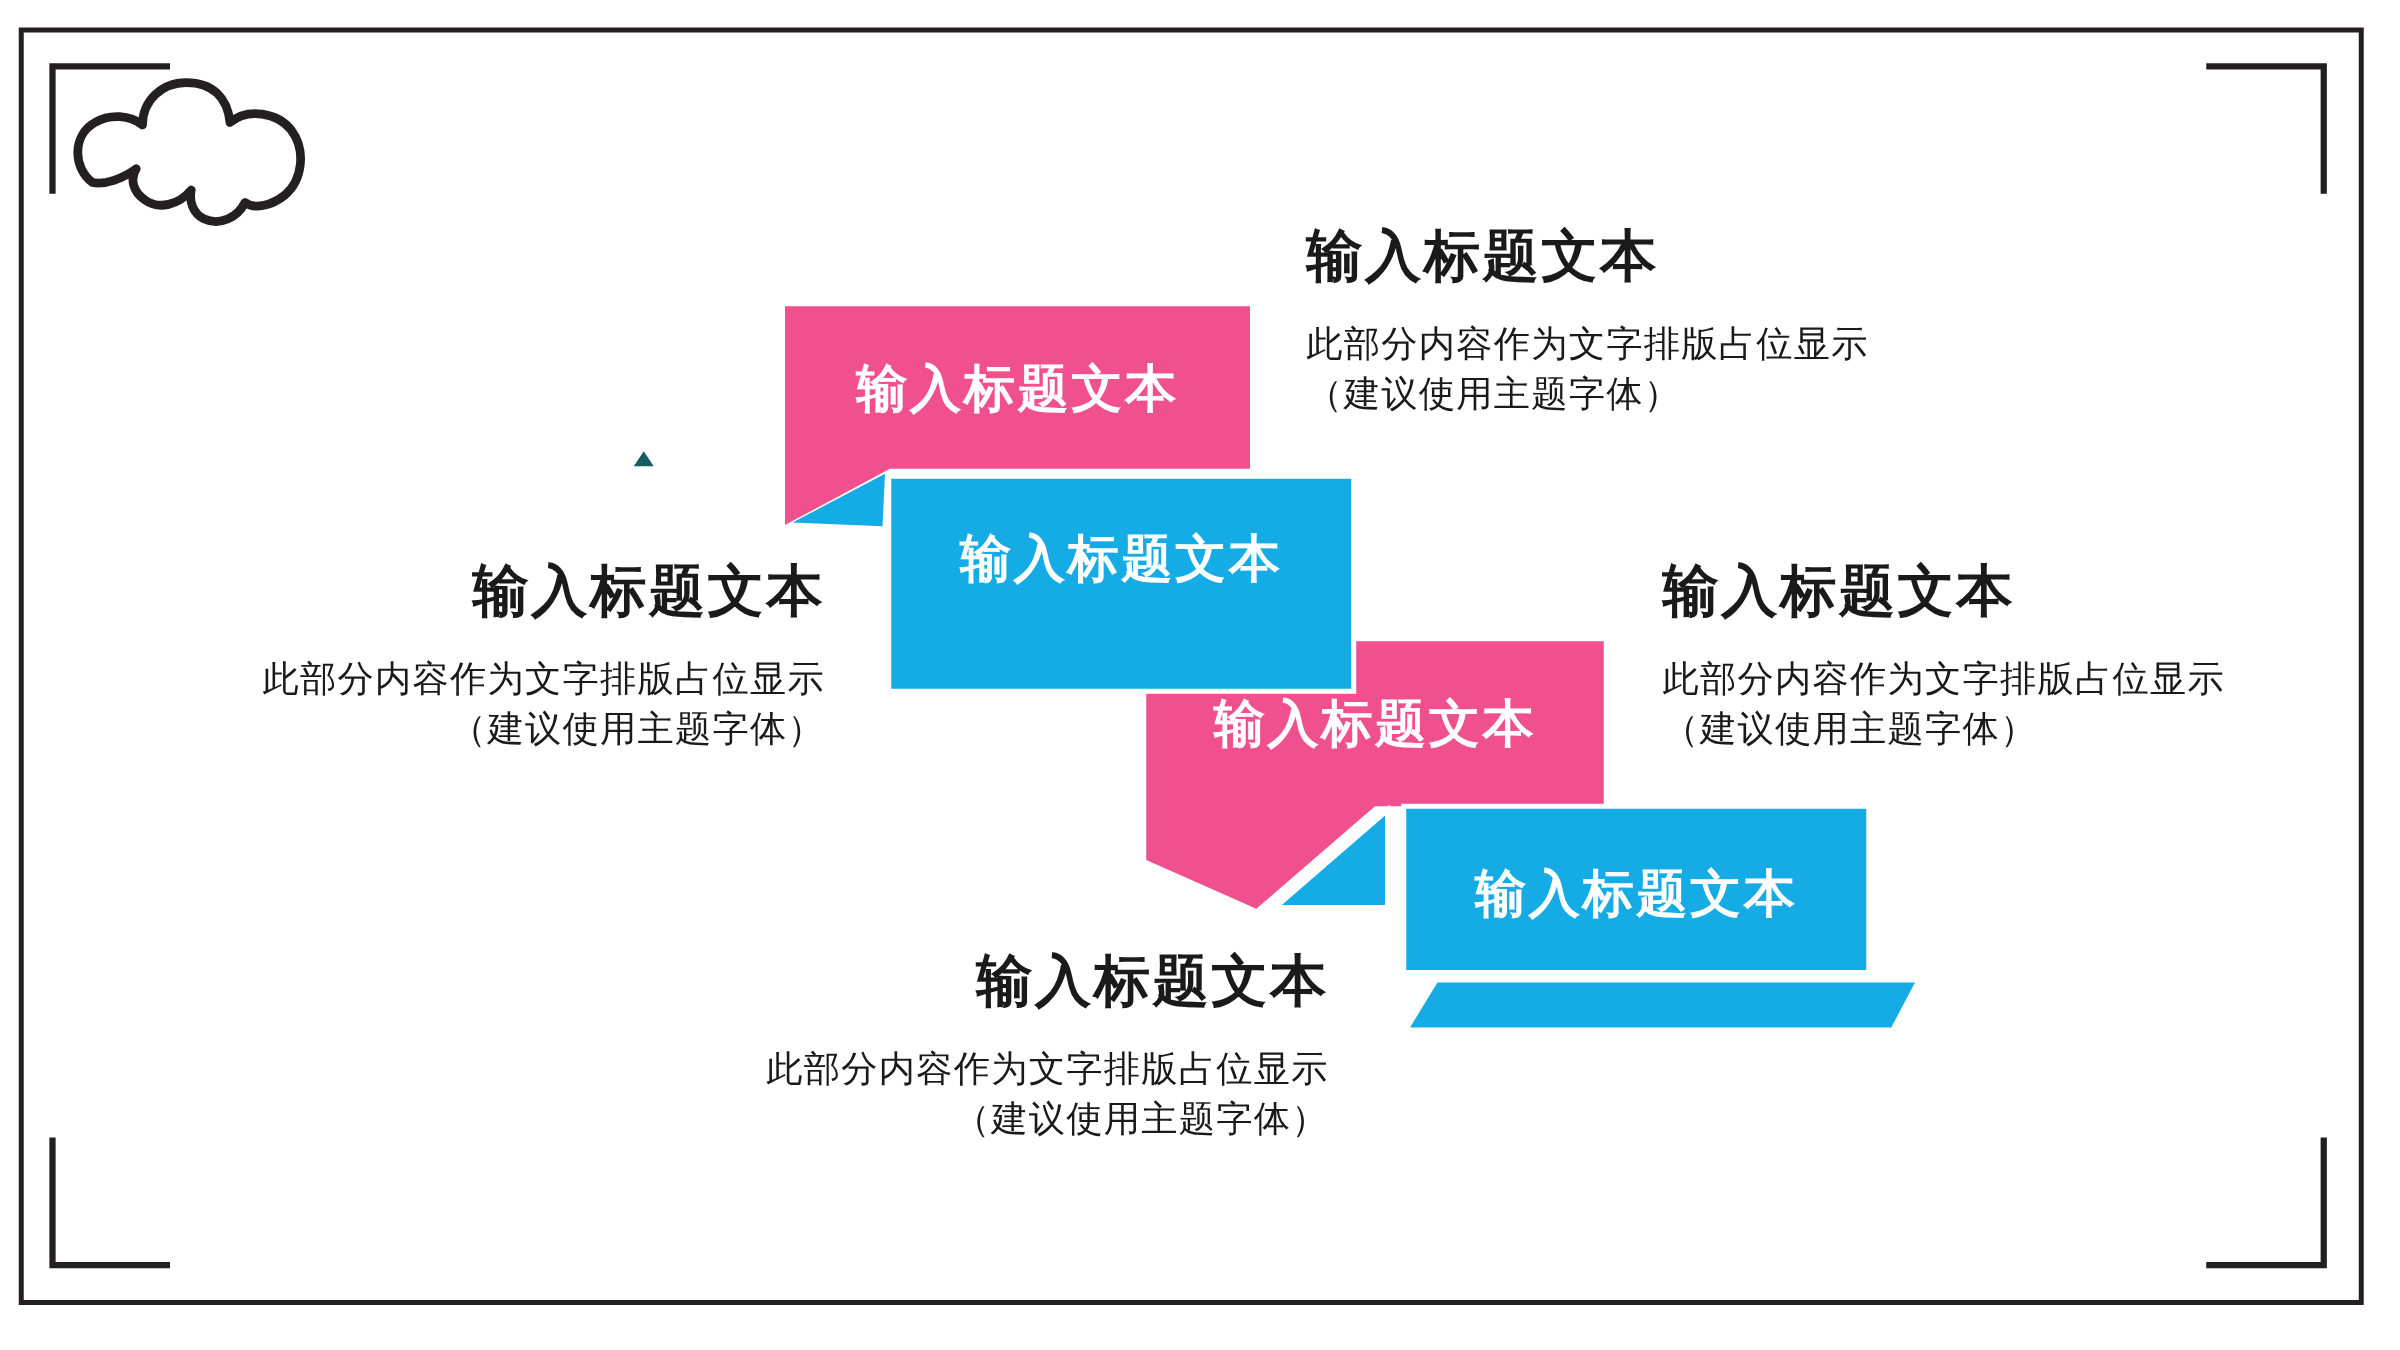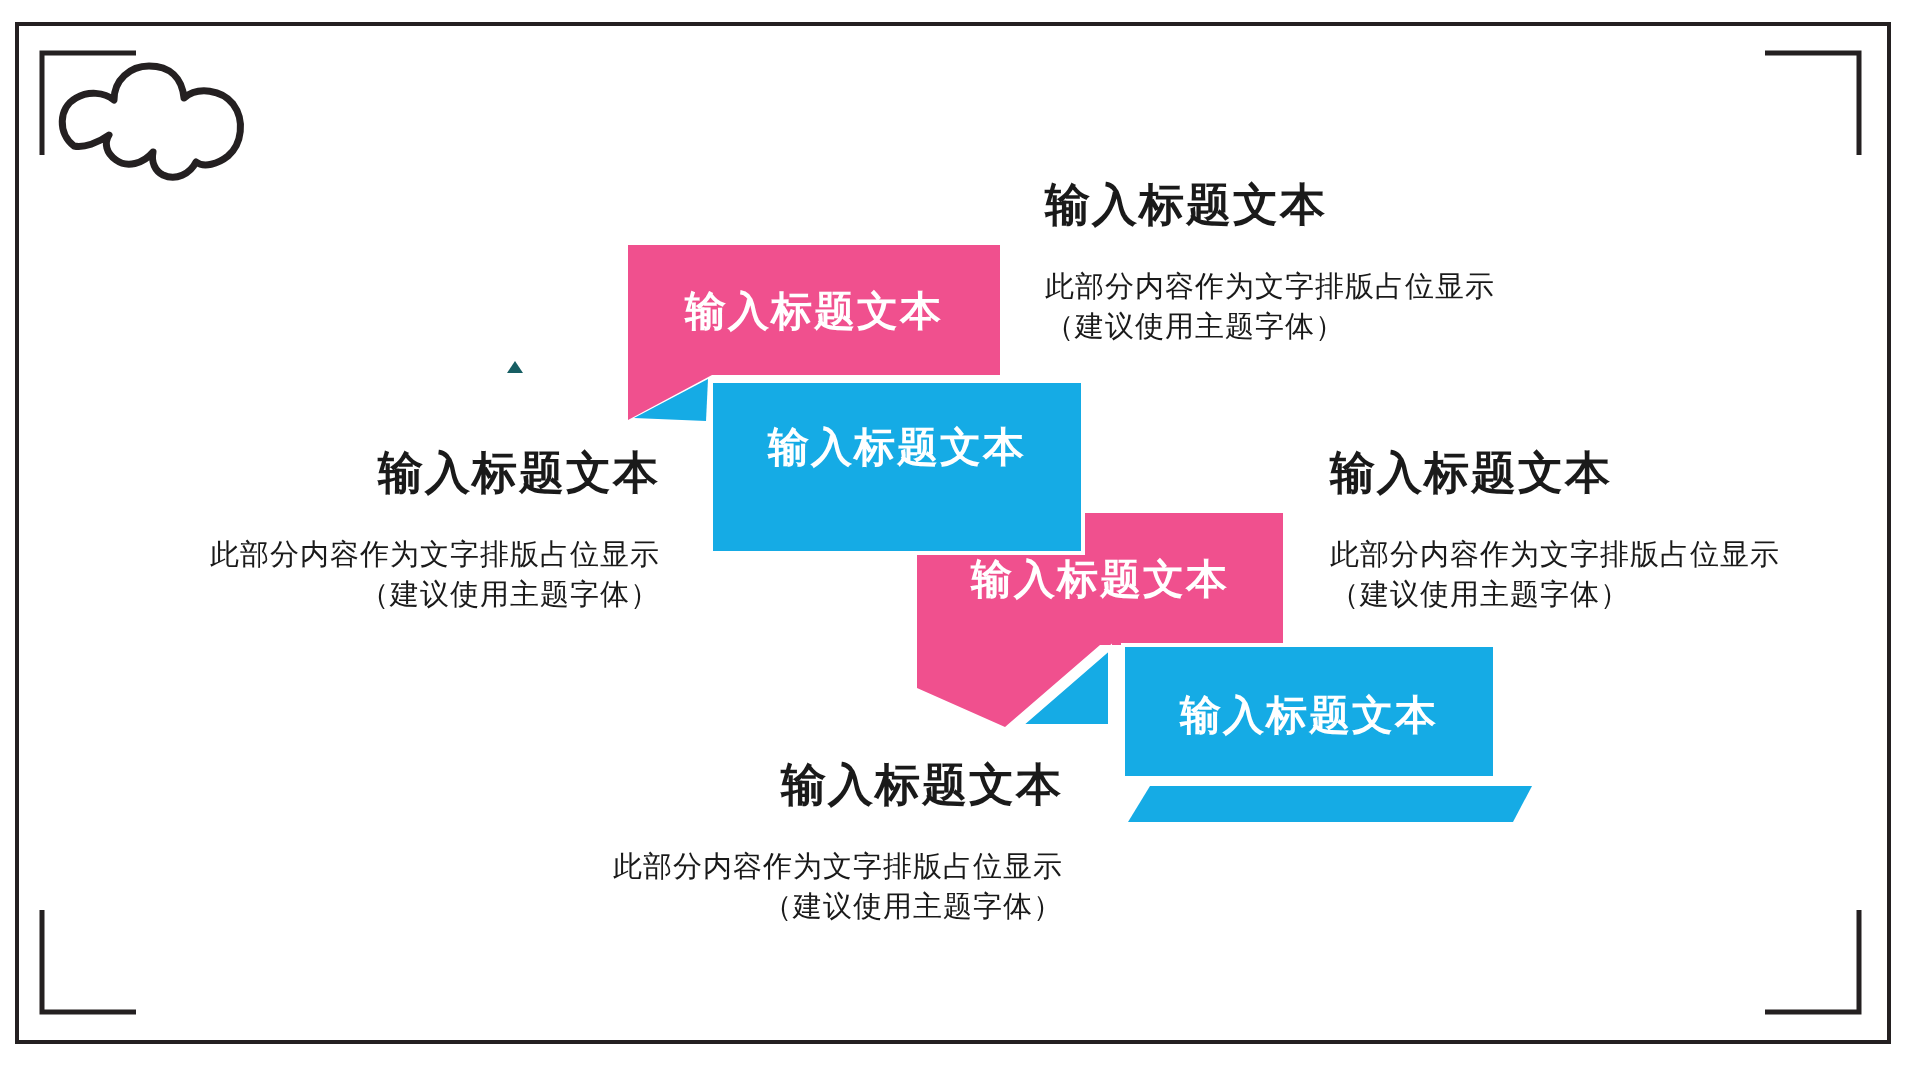--- a/index.html
+++ b/index.html
@@ -6,21 +6,21 @@
   body{width:1920px;height:1080px;overflow:hidden;
        font-family:"Liberation Sans","DejaVu Sans",sans-serif;}
   .slide{position:relative;width:1920px;height:1080px;background:#ffffff;}
   .deco-svg{position:absolute;left:0;top:0;width:1920px;height:1080px;}
   .ribbon-label{position:absolute;color:#ffffff;font-weight:bold;font-size:41px;
        line-height:46px;text-align:center;letter-spacing:2px;white-space:nowrap;}
   .tb{position:absolute;color:#1a1a1a;}
   .tb h2{margin:0;font-size:45px;line-height:50px;font-weight:bold;
        letter-spacing:2px;white-space:nowrap;}
   .tb p{margin:0;font-size:29px;line-height:40px;letter-spacing:1px;white-space:nowrap;}
-  .tb p.l1{margin-top:36px;}
+  .tb p.l1{margin-top:26px;}
   .tb.align-right{text-align:right;}
   .tb.align-left{text-align:left;}
   .lbl-1{left:628px;top:288px;width:372px;}
   .lbl-2{left:711px;top:424px;width:372px;}
   .lbl-3{left:917px;top:556px;width:366px;}
   .lbl-4{left:1123px;top:692px;width:372px;}
   .tb-1{left:1045px;top:180px;width:540px;}
   .tb-2{left:155px;top:448px;width:505px;}
   .tb-3{left:558px;top:760px;width:505px;}
   .tb-4{left:1330px;top:448px;width:500px;}

